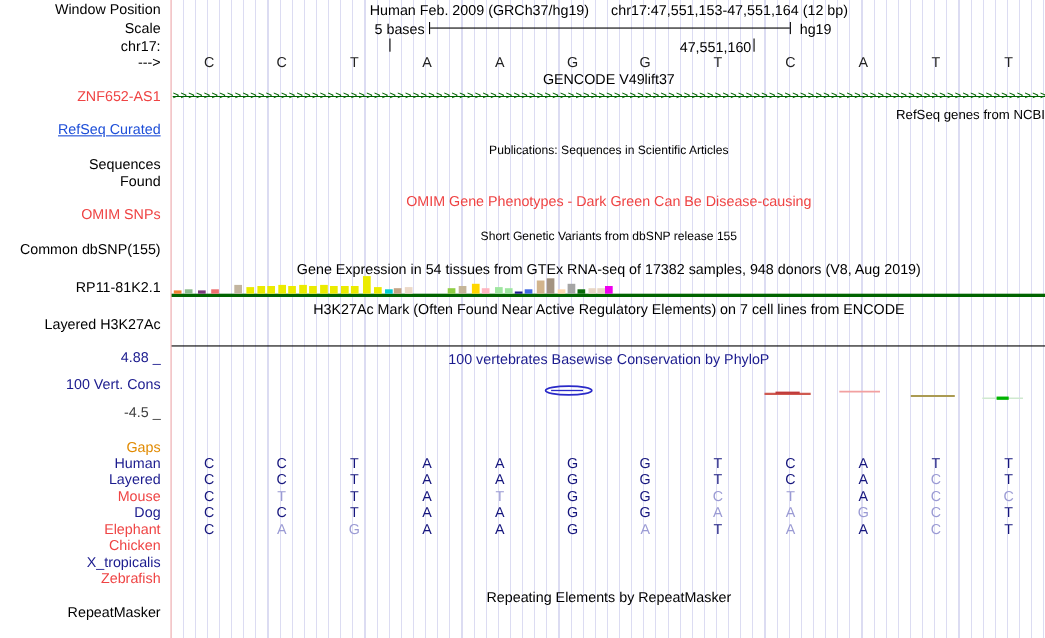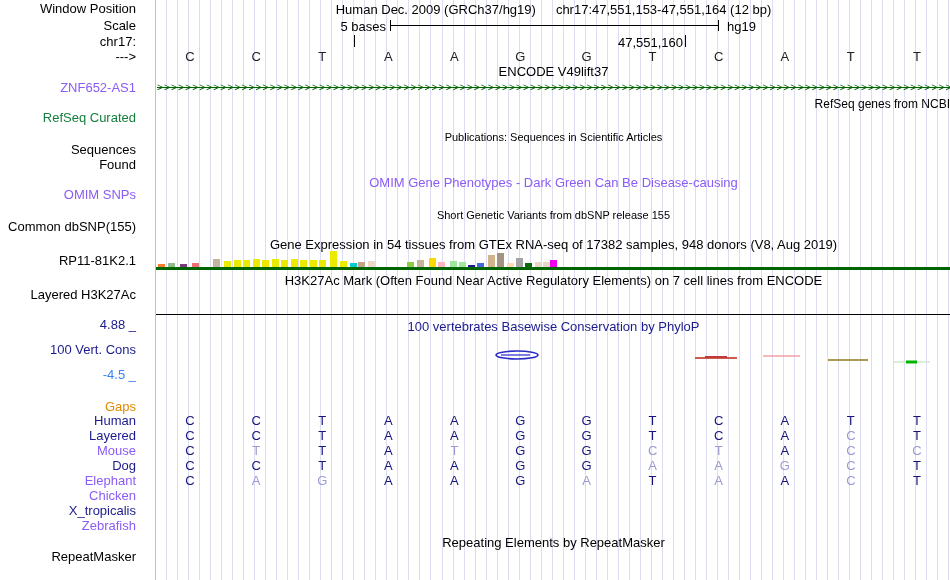--- a/index.html
+++ b/index.html
@@ -4,29 +4,29 @@
 <style>
   html,body{margin:0;padding:0;background:#fff;}
   #canvas{
     position:relative;width:950px;height:580px;overflow:hidden;background:#fff;
     font-family:"Liberation Sans","DejaVu Sans",sans-serif;font-size:13px;color:#000;
   }
   .grid{position:absolute;left:156px;top:0;width:794px;height:580px;
         background:repeating-linear-gradient(to right,transparent 0 10.02px,#dcdcf2 10.02px 11.02px);}
   .leftline{position:absolute;left:155px;top:0;width:1px;height:580px;background:#f2abab;}
   .lblbox{position:absolute;left:0;top:0;width:152px;height:580px;}
-  .lblbox div{position:absolute;right:16px;white-space:nowrap;line-height:14px;text-align:center;}
+  .lblbox div{position:absolute;right:6px;white-space:nowrap;line-height:14px;text-align:center;}
   .ctr{position:absolute;left:157px;width:793px;text-align:center;line-height:14px;white-space:nowrap;}
   .sm{font-size:11px;}
   .md{font-size:12px;text-align:right;}
-  .c-green{color:#8b5cf6;}
+  .c-green{color:#ef4444;}
   .c-navy{color:#1b1b8e;}
-  .c-blue{color:#15803d;}
+  .c-blue{color:#1d4ed8;text-decoration:underline;}
   .c-orange{color:#e18a00;}
-  .c-red{color:#3b82f6;}
+  .c-red{color:#404040;}
   .seq-grid{position:absolute;left:157px;width:793px;display:flex;line-height:14px;}
   .seq-grid .cell{flex:1;text-align:center;}
   #seq-row{top:50px;color:#222;}
   .aln{color:#15157d;}
   .aln .dim{color:#9b9bd4;}
   #gene-track{position:absolute;left:157px;top:82px;width:793px;height:12px;overflow:hidden;
     color:#006400;font-size:10px;letter-spacing:1.2px;line-height:12px;white-space:nowrap;
     background:linear-gradient(to bottom,transparent 5px,#006400 5px,#006400 6px,transparent 6px);}
   .hline{position:absolute;left:156px;width:794px;height:1px;background:#000;}
   #gtex-base{position:absolute;left:156px;top:267px;width:794px;height:3px;background:#006400;}
@@ -43,21 +43,21 @@
   #wiggle{position:absolute;left:0;top:0;pointer-events:none;}
 </style>
 </head>
 <body>
 
 <div id="canvas">
   <div class="grid"></div>
   <div class="leftline"></div>
 
   <div id="hdr1">
-    <span>Human Dec. 2009 (GRCh37/hg19)</span>
+    <span>Human Feb. 2009 (GRCh37/hg19)</span>
     <span>chr17:47,551,153-47,551,164 (12 bp)</span>
   </div>
   <div id="scale-val">5 bases</div>
   <div id="ruler"></div>
   <div id="hg19">hg19</div>
   <div class="tick" style="left:354px;"></div>
   <div id="coordR">47,551,160</div>
   <div class="tick" style="left:685px;"></div>
 
   <div class="lblbox">
@@ -96,21 +96,21 @@
       <span class="cell">A</span>
       <span class="cell">G</span>
       <span class="cell">G</span>
       <span class="cell">T</span>
       <span class="cell">C</span>
       <span class="cell">A</span>
       <span class="cell">T</span>
       <span class="cell">T</span>
     </div>
 
-  <div class="ctr" style="top:65px">ENCODE V49lift37</div>
+  <div class="ctr" style="top:65px">GENCODE V49lift37</div>
   <div class="ctr md" style="top:97px">RefSeq genes from NCBI</div>
   <div class="ctr sm" style="top:130px">Publications: Sequences in Scientific Articles</div>
   <div class="ctr c-green" style="top:176px">OMIM Gene Phenotypes - Dark Green Can Be Disease-causing</div>
   <div class="ctr sm" style="top:208px">Short Genetic Variants from dbSNP release 155</div>
   <div class="ctr" style="top:238px">Gene Expression in 54 tissues from GTEx RNA-seq of 17382 samples, 948 donors (V8, Aug 2019)</div>
   <div class="ctr" style="top:274px">H3K27Ac Mark (Often Found Near Active Regulatory Elements) on 7 cell lines from ENCODE</div>
   <div class="ctr c-navy" style="top:320px">100 vertebrates Basewise Conservation by PhyloP</div>
   <div class="ctr" style="top:536px">Repeating Elements by RepeatMasker</div>
 
   <div id="gene-track"><span id="gene-arrows">&gt;&gt;&gt;&gt;&gt;&gt;&gt;&gt;&gt;&gt;&gt;&gt;&gt;&gt;&gt;&gt;&gt;&gt;&gt;&gt;&gt;&gt;&gt;&gt;&gt;&gt;&gt;&gt;&gt;&gt;&gt;&gt;&gt;&gt;&gt;&gt;&gt;&gt;&gt;&gt;&gt;&gt;&gt;&gt;&gt;&gt;&gt;&gt;&gt;&gt;&gt;&gt;&gt;&gt;&gt;&gt;&gt;&gt;&gt;&gt;&gt;&gt;&gt;&gt;&gt;&gt;&gt;&gt;&gt;&gt;&gt;&gt;&gt;&gt;&gt;&gt;&gt;&gt;&gt;&gt;&gt;&gt;&gt;&gt;&gt;&gt;&gt;&gt;&gt;&gt;&gt;&gt;&gt;&gt;&gt;&gt;&gt;&gt;&gt;&gt;&gt;&gt;&gt;&gt;&gt;&gt;&gt;&gt;&gt;&gt;&gt;&gt;&gt;&gt;&gt;&gt;&gt;&gt;</span></div>

